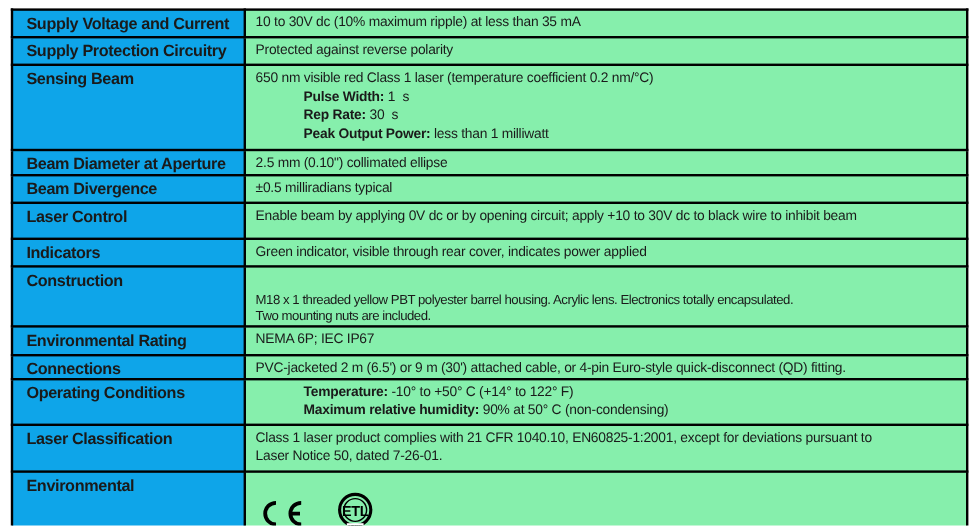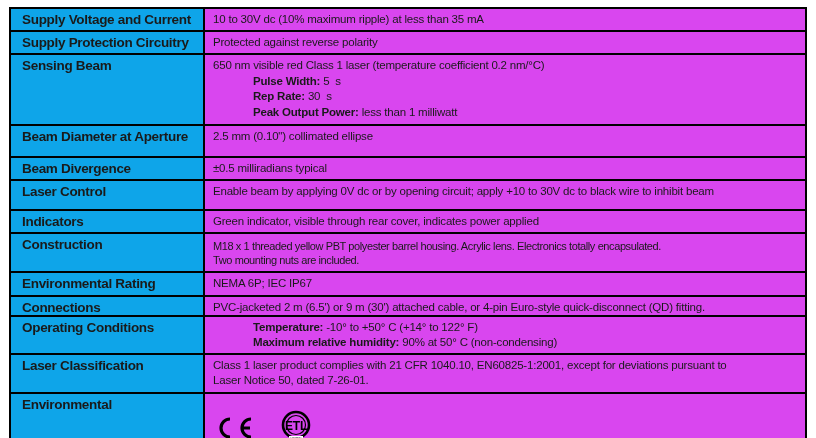--- a/index.html
+++ b/index.html
@@ -31,21 +31,21 @@
       width: 181px;
       background: #0ea5e9;
       font-weight: bold;
       font-size: 13.5px;
       color: #1a1a1a;
       padding: 3px 0 0 11px;
       letter-spacing: -0.3px;
       font-stretch: condensed;
     }
     .spec-table td.value {
-      background: #d946ef;
+      background: #86efac;
       font-size: 11.5px;
       color: #1a1a1a;
       padding: 3px 0 0 8px;
       line-height: 14.5px;
       letter-spacing: -0.2px;
     }
     .spec-table td.value.small {
       font-size: 11px;
       line-height: 14px;
       letter-spacing: -0.4px;
@@ -78,26 +78,26 @@
     <tr style="height:23px">
       <td class="label">Supply Protection Circuitry</td>
       <td class="value">
         <span class="val-line">Protected against reverse polarity</span>
       </td>
     </tr>
     <tr style="height:71px">
       <td class="label">Sensing Beam</td>
       <td class="value" style="line-height:15.5px">
         <span class="val-line">650 nm visible red Class 1 laser (temperature coefficient 0.2 nm/°C)</span>
-        <span class="val-line"><span class="bold-key">Pulse Width:</span><span style="white-space:pre"> 5  s</span></span>
+        <span class="val-line"><span class="bold-key">Pulse Width:</span><span style="white-space:pre"> 1  s</span></span>
         <span class="val-line"><span class="bold-key">Rep Rate:</span><span style="white-space:pre"> 30  s</span></span>
         <span class="val-line"><span class="bold-key">Peak Output Power:</span><span style="white-space:pre"> less than 1 milliwatt</span></span>
       </td>
     </tr>
-    <tr style="height:32px">
+    <tr style="height:21px">
       <td class="label">Beam Diameter at Aperture</td>
       <td class="value">
         <span class="val-line">2.5 mm (0.10") collimated ellipse</span>
       </td>
     </tr>
     <tr style="height:23px">
       <td class="label">Beam Divergence</td>
       <td class="value">
         <span class="val-line">±0.5 milliradians typical</span>
       </td>
@@ -109,21 +109,21 @@
       </td>
     </tr>
     <tr style="height:23px">
       <td class="label">Indicators</td>
       <td class="value">
         <span class="val-line">Green indicator, visible through rear cover, indicates power applied</span>
       </td>
     </tr>
     <tr style="height:39px">
       <td class="label">Construction</td>
-      <td class="value small" style="padding-top:5px">
+      <td class="value small" style="padding-top:20px">
         <span class="val-line">M18 x 1 threaded yellow PBT polyester barrel housing. Acrylic lens. Electronics totally encapsulated.</span>
         <span class="val-line">Two mounting nuts are included.</span>
       </td>
     </tr>
     <tr style="height:24px">
       <td class="label">Environmental Rating</td>
       <td class="value">
         <span class="val-line">NEMA 6P; IEC IP67</span>
       </td>
     </tr>

